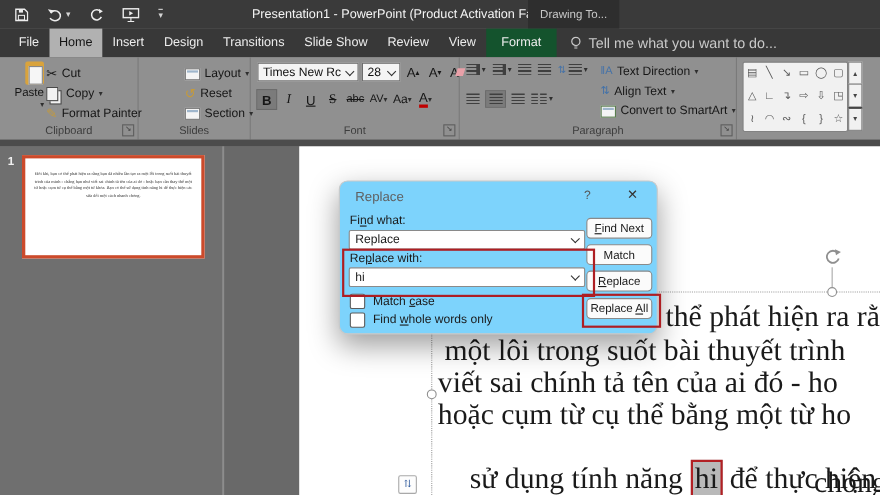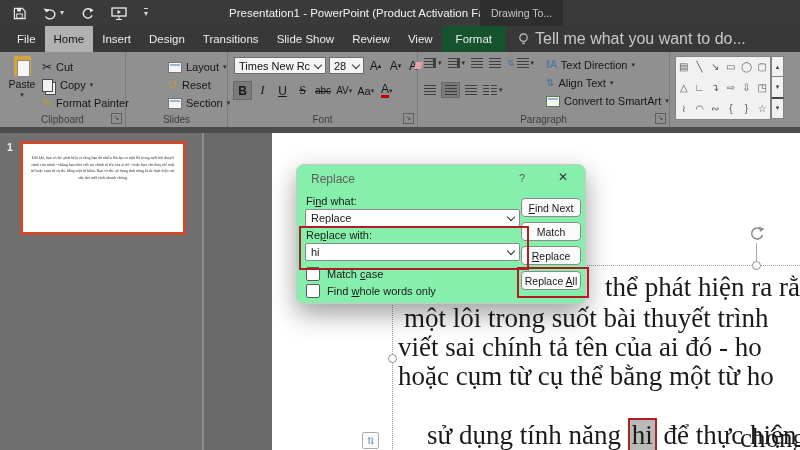--- a/index.html
+++ b/index.html
@@ -11,28 +11,28 @@
   .qat .qbtn{display:flex;align-items:center;gap:3px;font-size:12px;line-height:1;}
   .qcaret{font-size:8px;color:#d5d5d5;}
   .title-text{position:absolute;left:229px;top:0;height:26px;line-height:26px;font-size:11.5px;color:#f4f4f4;white-space:nowrap;}
   .ctx-tab{position:absolute;left:480px;top:0;height:26px;line-height:26px;padding:0 11px;background:#2e2e2e;color:#c7c7c7;font-size:10.5px;}
   
   .tabrow{position:absolute;left:0;top:26px;width:800px;height:26px;background:#383838;display:flex;align-items:stretch;color:#ededed;font-size:11.5px;}
   .tab{padding:0 9px;line-height:26px;white-space:nowrap;}
   .tab.first{margin-left:8px;}
   .tab.active{background:#b1b1b1;color:#141414;}
   .tab.dark{background:#14532d;padding:0 14px;}
-  .tellme{display:flex;align-items:center;gap:6px;margin-left:12px;color:#c9c9c9;font-size:16px;white-space:nowrap;}
+  .tellme{display:flex;align-items:center;gap:6px;margin-left:12px;color:#c9c9c9;font-size:13px;white-space:nowrap;}
   
   .ribbon{position:absolute;left:0;top:52px;width:800px;height:75px;background:#909090;color:#161616;display:flex;font-size:11px;}
   .rstrip{position:absolute;left:0;top:127px;width:800px;height:6px;background:#4c4c4c;}
   .group{position:relative;height:75px;border-right:1px solid #7a7a7a;box-sizing:border-box;flex:none;}
   .glabel{position:absolute;bottom:2px;left:0;width:100%;text-align:center;font-size:10px;color:#3d3d3d;}
   .launcher{position:absolute;bottom:3px;right:3px;width:9px;height:9px;border:1px solid #5e5e5e;font-size:7px;line-height:8px;text-align:center;color:#3d3d3d;}
-  .bigbtn{position:absolute;top:4px;width:36px;display:flex;flex-direction:column;align-items:center;gap:1px;font-size:10.5px;}
+  .bigbtn{position:absolute;top:4px;width:36px;display:flex;flex-direction:column;align-items:flex-end;gap:1px;font-size:10.5px;}
   .sitem{display:flex;align-items:center;gap:4px;height:18px;white-space:nowrap;font-size:11px;}
   .caret{font-size:7px;color:#2e2e2e;}
   
   .clip-icon{width:17px;height:21px;background:#d9a33c;border-radius:2px;position:relative;}
   .clip-icon::after{content:"";position:absolute;left:3px;top:4px;width:11px;height:15px;background:#f6f6f6;border:1px solid #888;}
   .copy-icon{width:9px;height:11px;border:1px solid #4a4a4a;background:#f2f2f2;box-shadow:3px 3px 0 -1px #f2f2f2,3px 3px 0 0 #4a4a4a;margin-right:3px;}
   .glyph{font-size:12px;line-height:1;}
   .amber{color:#c49a3c;}
   
   .slide-icon{width:22px;height:16px;background:#f4f4f4;border:1px solid #777;position:relative;}
@@ -69,21 +69,21 @@
          font-family:"Liberation Serif","DejaVu Serif",serif;color:#1a1a1a;}
   .sline{position:absolute;white-space:pre;font-size:27px;line-height:30px;}
   .hi-mark{background:#b9b9b9;border:2px solid #b22024;padding:0 2px;}
   .tb-top{position:absolute;left:120px;top:132px;width:408px;border-top:1px dotted #9f9f9f;}
   .tb-left{position:absolute;left:120px;top:132px;height:185px;border-left:1px dotted #9f9f9f;}
   .handle{position:absolute;width:9px;height:9px;border-radius:50%;background:#fff;border:1.5px solid #8f8f8f;box-sizing:border-box;}
   .rot-stem{position:absolute;left:484px;top:110px;width:1px;height:18px;background:#a8a8a8;}
   .autofit{position:absolute;left:90px;top:299px;width:15px;height:15px;background:#fdfdfd;border:1px solid #a9a9a9;border-radius:2px;
            display:flex;align-items:center;justify-content:center;font-size:9px;color:#2b579a;}
   
-  .dialog{position:absolute;left:296px;top:164px;width:288px;height:138px;background:#86efac;border:1px solid #c9c9c9;border-radius:8px;
+  .dialog{position:absolute;left:308px;top:164px;width:288px;height:138px;background:#7dd3fc;border:1px solid #c9c9c9;border-radius:8px;
           box-shadow:0 10px 26px rgba(0,0,0,.38);z-index:50;font-size:11px;color:#1a1a1a;}
   .dlg-title{position:absolute;left:14px;top:7px;font-size:12px;color:#5f5f5f;}
   .dlg-help{position:absolute;left:222px;top:7px;font-size:11px;color:#555;}
   .dlg-close{position:absolute;left:261px;top:5px;font-size:12px;color:#333;}
   .dlg-label{position:absolute;font-size:11px;}
   .mn{text-decoration:underline;}
   .dcombo{position:absolute;left:8px;width:215px;height:18px;background:#fff;border:1px solid #8a8a8a;border-radius:2px;
           display:flex;align-items:center;justify-content:space-between;padding:0 5px;box-sizing:border-box;}
   .dbtn{position:absolute;left:224px;width:60px;height:19px;background:#fbfbfb;border:1px solid #8a8a8a;border-radius:4px;
         display:flex;align-items:center;justify-content:center;font-size:10.5px;color:#1a1a1a;box-sizing:border-box;white-space:nowrap;}

